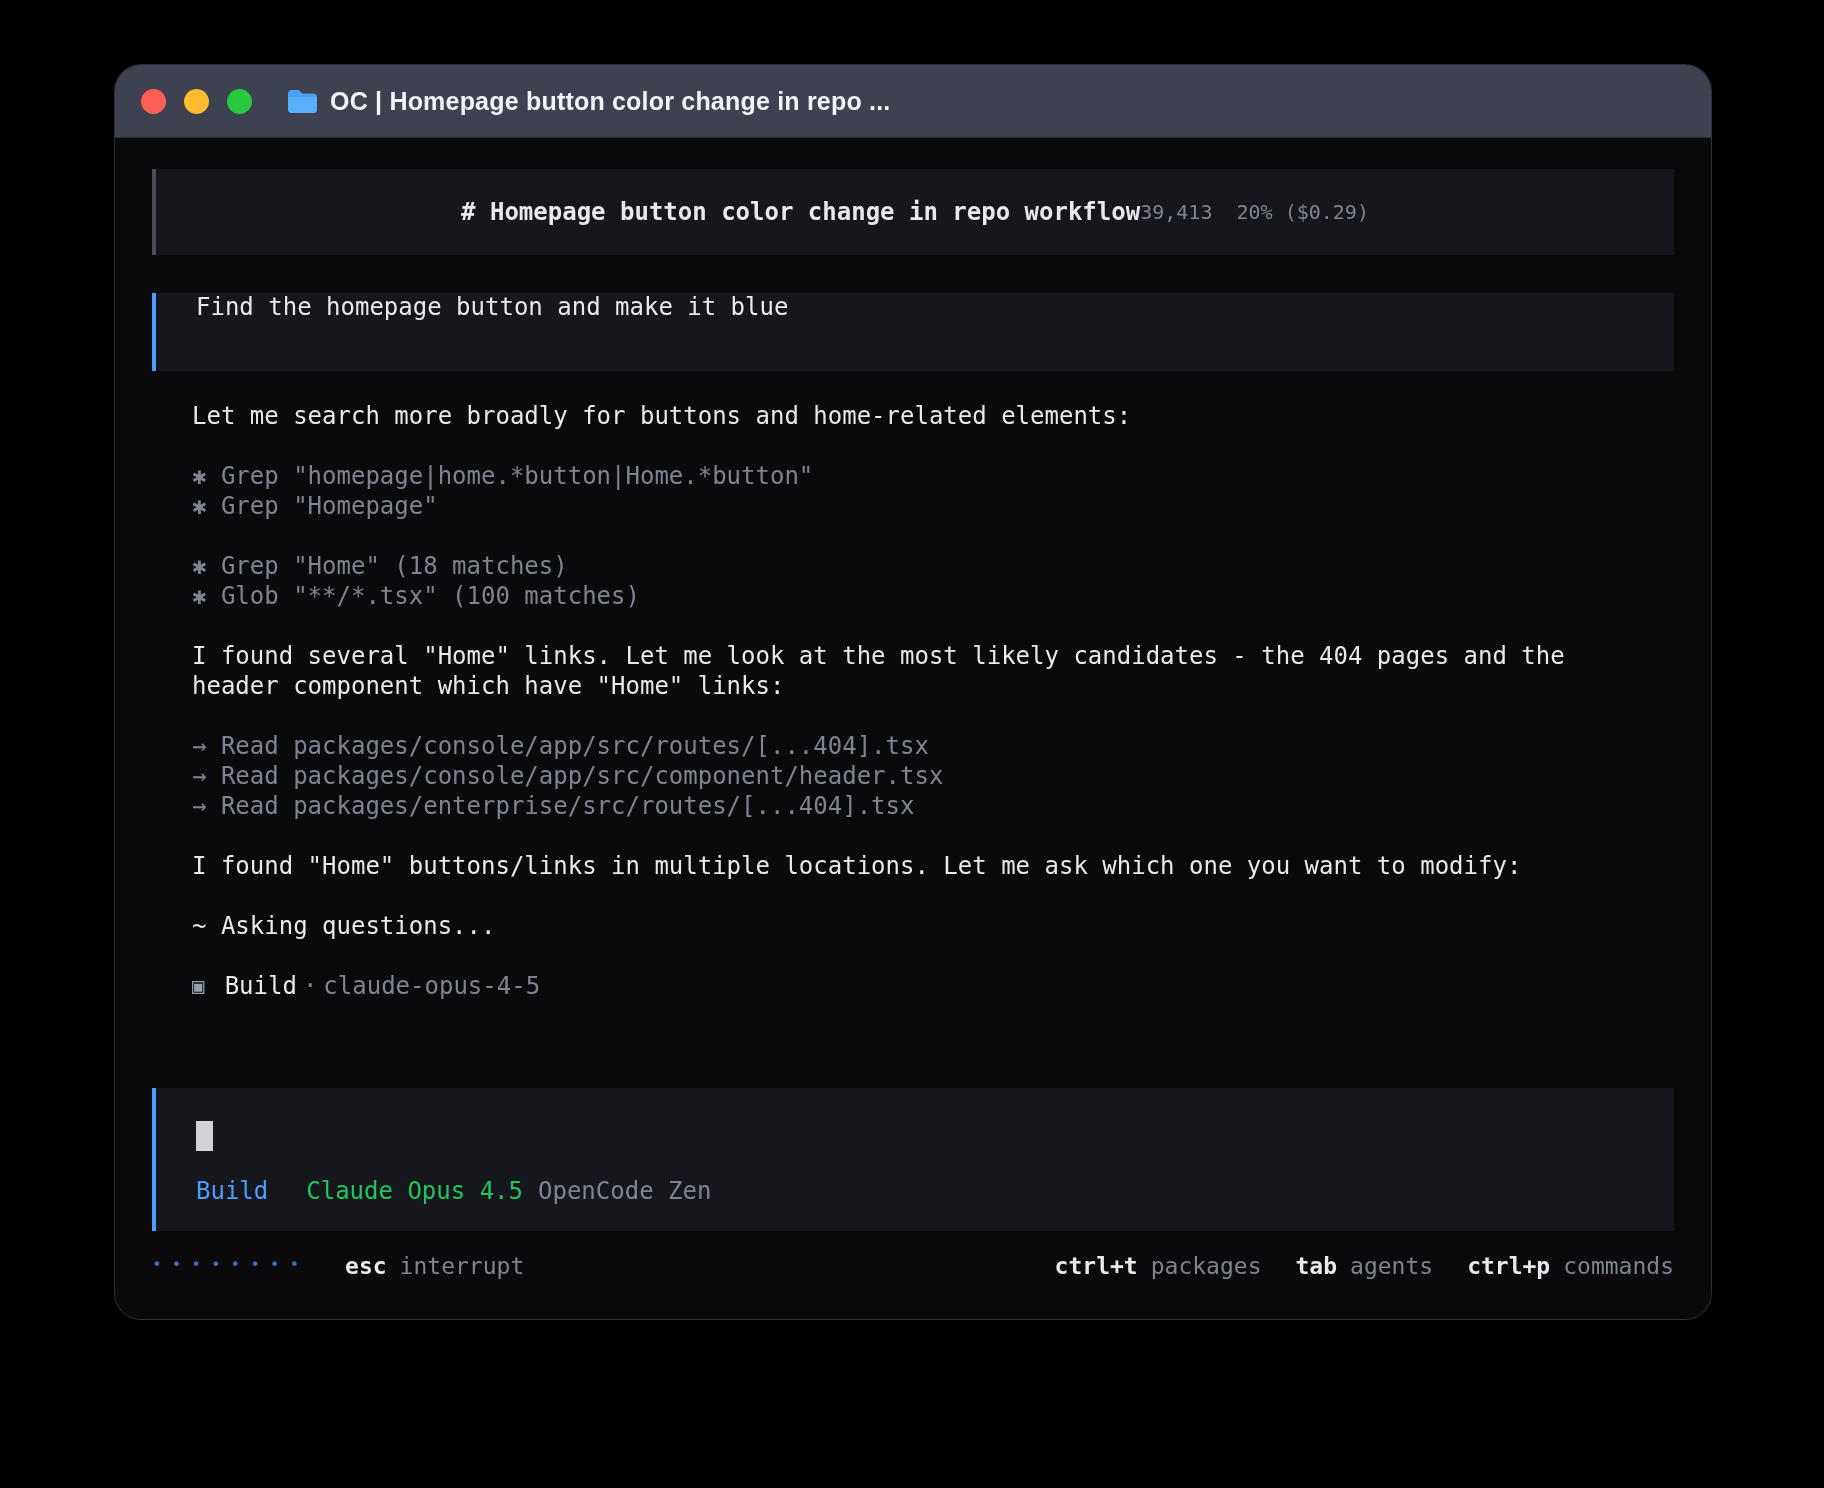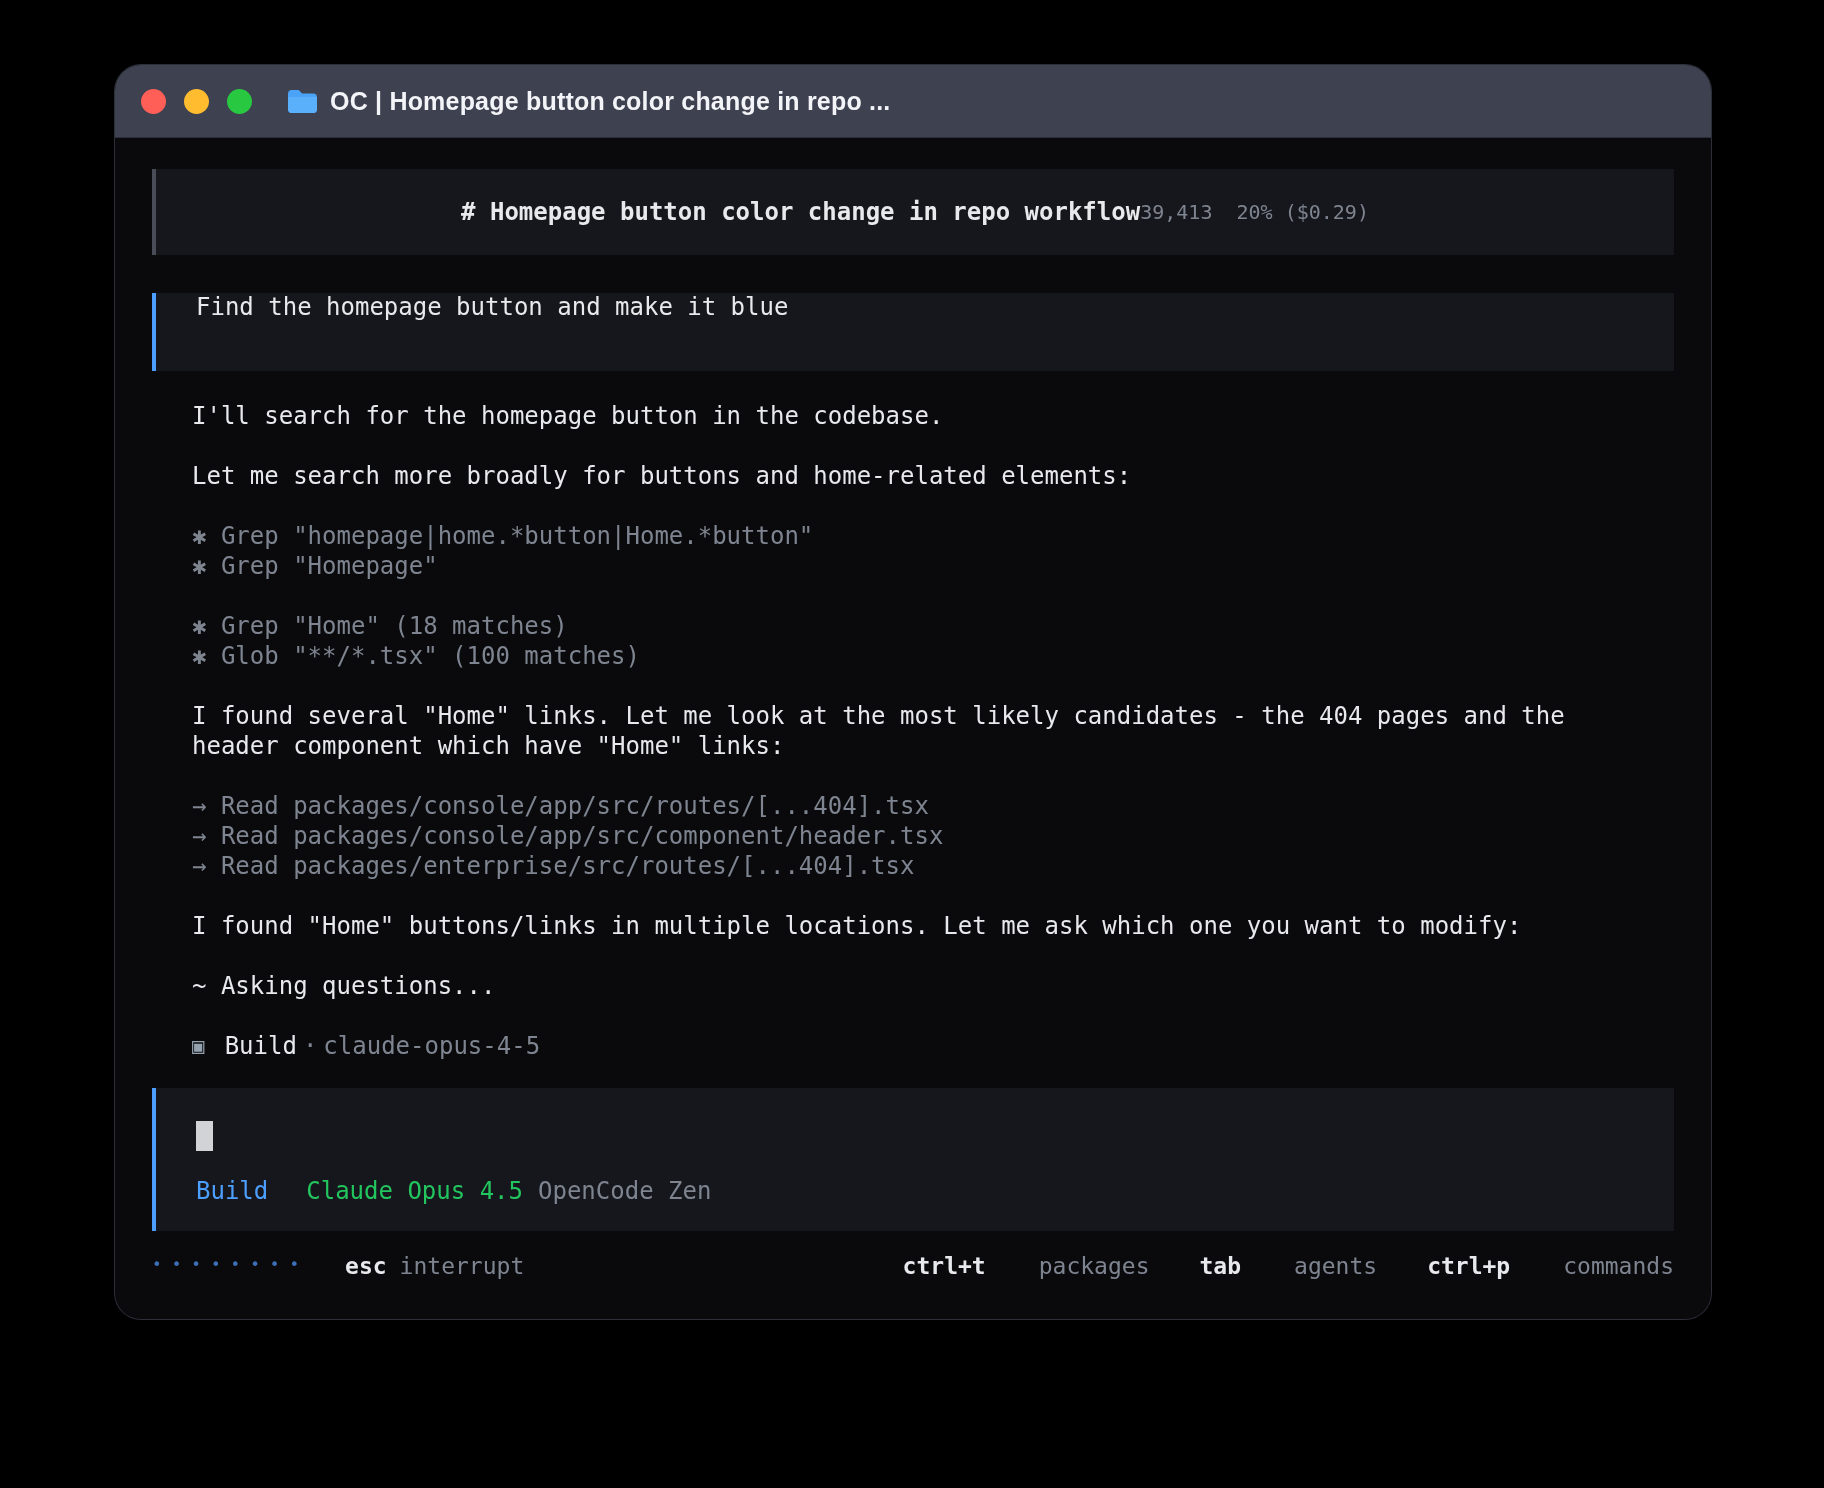--- a/index.html
+++ b/index.html
@@ -76,21 +76,21 @@
   .statusbar{
     margin-top:22px;display:flex;align-items:center;font-size:23px;flex:0 0 auto;
   }
   .spinner{
     color:#3c6fb8;font-size:16px;letter-spacing:10px;margin-right:36px;
     transform:translateY(-2px);
   }
   .key{color:#e8e9ec;font-weight:bold;}
   .hint{color:#7e8590;margin-left:13px;}
   .sb-right{margin-left:auto;display:flex;align-items:center;}
-  .pair{margin-left:50px;display:flex;align-items:center;gap:40px;}
+  .pair{margin-left:34px;display:flex;align-items:center;}
 </style>
 </head>
 <body>
 
 <div class="window">
 
   <div class="titlebar">
     <div class="traffic">
       <span class="light red"></span>
       <span class="light yellow"></span>
@@ -112,23 +112,20 @@
     <div class="block session-header">
       <span class="header-title"># Homepage button color change in repo workflow</span>
       <span class="header-stats">39,413  20% ($0.29)</span>
     </div>
 
     <div class="block blue user-block">
       <span>Find the homepage button and make it blue</span>
     </div>
 
     <div class="convo">
-      <div class="para">
-        <div class="line t-text">I'll search for the homepage button in the codebase.</div>
-      </div>
       <div class="para">
         <div class="line t-text">Let me search more broadly for buttons and home-related elements:</div>
       </div>
       <div class="para">
         <div class="line t-dim">✱ Grep "homepage|home.*button|Home.*button"</div>
         <div class="line t-dim">✱ Grep "Homepage"</div>
       </div>
       <div class="para">
         <div class="line t-dim">✱ Grep "Home" (18 matches)</div>
         <div class="line t-dim">✱ Glob "**/*.tsx" (100 matches)</div>

